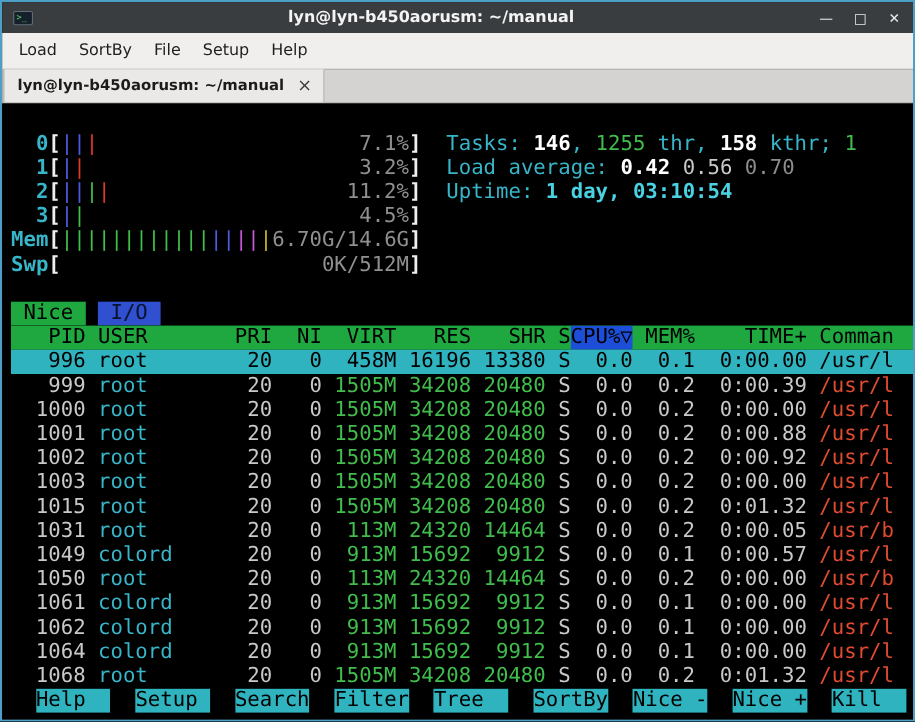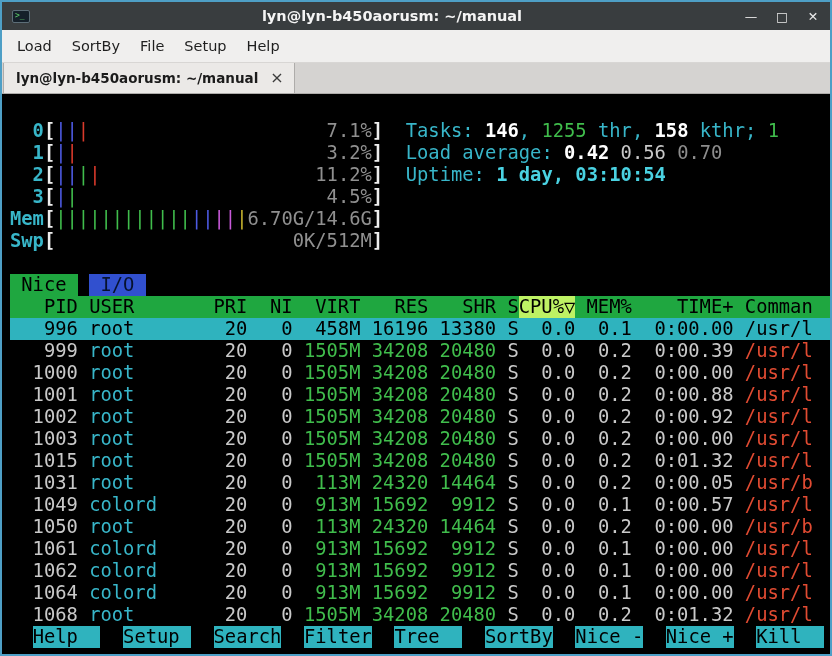--- a/index.html
+++ b/index.html
@@ -66,21 +66,21 @@
 
   
   .scr-active { background:#1fa740; color:#000; padding:0 1ch; }
   .scr-inactive { background:#3150cf; color:#06122e; padding:0 1ch; margin-left:1ch; }
 
   
   .trow { height:22px; flex:0 0 auto; display:flex; overflow:hidden; }
   .cell { display:inline-block; overflow:hidden; white-space:pre; }
   .trow.hdr { background:#1fa740; }
   .trow.hdr .cell { color:#000; }
-  .trow.hdr .cell.sortcol { background:#bef264; }
+  .trow.hdr .cell.sortcol { background:#1d4ed8; }
   .trow.sel { background:#2fb3be; }
   .trow.sel .cell { color:#000; }
 
   
   .fbar { margin-top:auto; height:22px; flex:0 0 auto; display:flex; overflow:hidden; }
   .fgroup { display:flex; flex:0 0 auto; }
   .fkey { color:#8b5cf6;margin-top:27px; }
   .flabel { display:inline-block; width:6ch; background:#2fb3be; color:#000; white-space:pre; }
 </style>
 </head>

